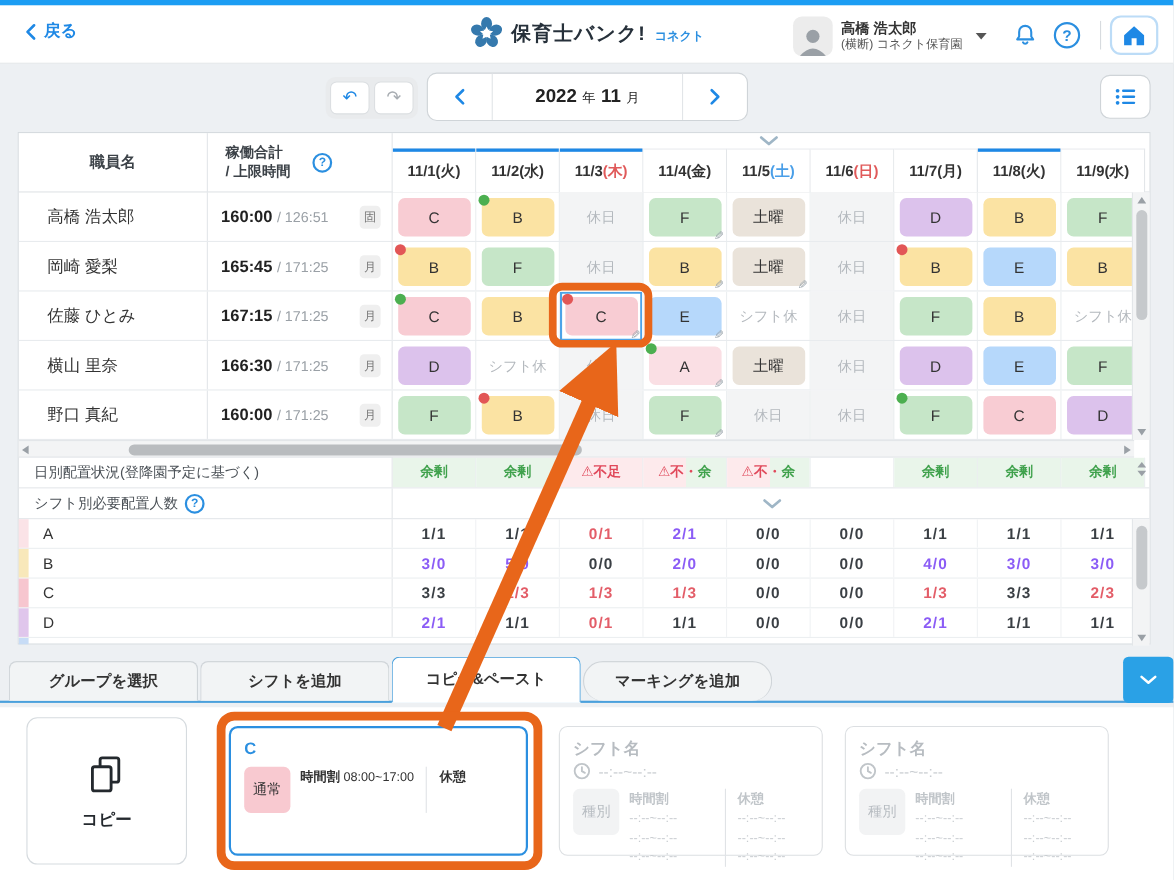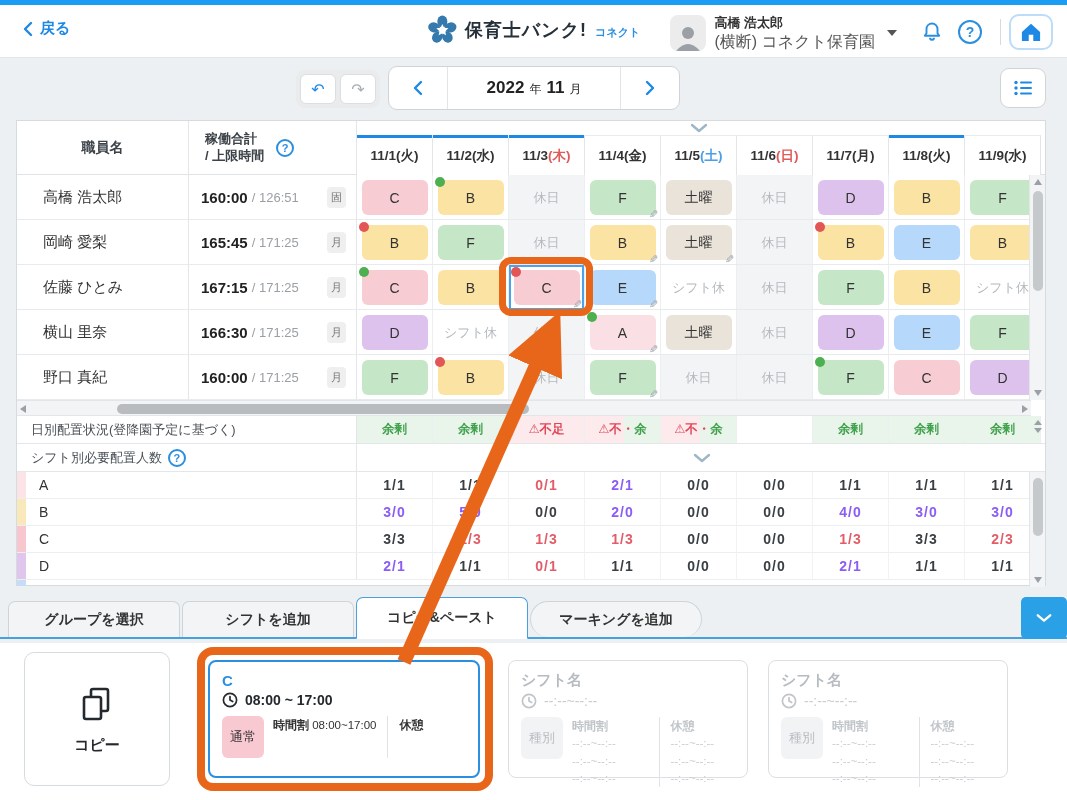--- a/index.html
+++ b/index.html
@@ -9,21 +9,21 @@
   
   .topstrip{position:absolute;top:0;left:0;width:1067px;height:5px;background:#1b9df3;}
   .appheader{position:absolute;top:5px;left:0;width:1067px;height:53px;background:#fff;border-bottom:1px solid #e3e6e9;}
   .back{position:absolute;left:22px;top:14px;display:flex;align-items:center;gap:6px;color:#1e88e5;font-size:15px;font-weight:bold;cursor:pointer;}
   .logo{position:absolute;left:50%;top:10px;transform:translateX(-50%);display:flex;align-items:center;gap:8px;}
   .logo .t1{font-size:18px;font-weight:bold;color:#26303a;letter-spacing:1px;}
   .logo .t2{font-size:11px;font-weight:bold;color:#2b8fe0;margin-top:4px;}
   .userblock{position:absolute;right:170px;top:10px;display:flex;align-items:center;gap:8px;}
   .avatar{width:36px;height:36px;border-radius:8px;background:#ececec;overflow:hidden;display:flex;align-items:flex-end;justify-content:center;}
   .uname{font-size:13px;font-weight:bold;color:#333;line-height:1.25;}
-  .uorg{font-size:16px;color:#555;line-height:1.2;}
+  .uorg{font-size:11px;color:#555;line-height:1.2;}
   .caret{width:0;height:0;border-left:5px solid transparent;border-right:5px solid transparent;border-top:6px solid #555;margin-left:4px;}
   .hicon{position:absolute;top:14px;width:26px;height:26px;display:flex;align-items:center;justify-content:center;cursor:pointer;}
   .qmark{border:2px solid #2b8fe0;border-radius:50%;color:#2b8fe0;font-weight:bold;font-size:14px;width:24px;height:24px;line-height:20px;text-align:center;}
   .hdivider{position:absolute;right:66px;top:14px;width:1px;height:26px;background:#d7dbdf;}
   .homebtn{position:absolute;right:14px;top:9px;width:44px;height:36px;background:#fff;border:2px solid #bcdcf7;border-radius:10px;display:flex;align-items:center;justify-content:center;cursor:pointer;}
 
   
   .toolbar{position:absolute;top:66px;left:0;width:1067px;height:46px;}
   .ptitle{position:absolute;left:20px;top:10px;display:flex;align-items:center;gap:10px;}
   .ptitle .bar{width:4px;height:22px;background:#1e88e5;border-radius:1px;}
@@ -38,21 +38,21 @@
   .rightgroup{position:absolute;left:788px;top:4px;background:#e9ebed;border-radius:9px;padding:4px;display:flex;align-items:center;}
   .rbtn{height:32px;background:#fff;border:1px solid #bddcf5;border-radius:6px;display:flex;align-items:center;justify-content:center;gap:6px;color:#1e88e5;font-size:14px;font-weight:bold;padding:0 10px;cursor:pointer;}
   .rgap{width:1px;height:24px;background:#d5d8db;margin:0 6px;}
   .listbtn{position:absolute;left:1000px;top:2px;width:46px;height:40px;background:#fff;border:1px solid #cfd4d8;border-radius:9px;display:flex;align-items:center;justify-content:center;cursor:pointer;}
 
   
   .sheet{position:absolute;top:120px;left:16px;width:1030px;height:466px;background:#fff;border:1px solid #d6dbdf;}
   .ghead{position:absolute;top:0;left:0;width:100%;height:54px;border-bottom:1px solid #dfe3e6;padding-left:8px;}
   .hcell{position:absolute;top:0;height:54px;border-right:1px solid #e3e6e9;display:flex;align-items:center;justify-content:center;font-size:14px;font-weight:bold;color:#3c4248;}
   .hname{left:0;width:172px;}
-  .hhours{left:172px;width:168px;justify-content:flex-start;padding-left:16px;gap:12px;}
+  .hhours{left:172px;width:168px;justify-content:flex-start;padding-left:16px;gap:20px;}
   .hhours .two{font-size:13px;line-height:1.3;}
   .qicon{width:18px;height:18px;border:2px solid #2b8fe0;border-radius:50%;color:#2b8fe0;font-size:11px;font-weight:bold;display:flex;align-items:center;justify-content:center;cursor:pointer;flex:none;}
   .datearea{position:absolute;left:340px;top:0;width:690px;height:54px;overflow:hidden;}
   .datechevron{position:absolute;top:0;left:0;width:684px;height:14px;display:flex;align-items:center;justify-content:center;}
   .dhead{position:absolute;top:14px;width:76px;height:40px;border-right:1px solid #e3e6e9;border-top:1px solid #e9ecef;display:flex;align-items:center;justify-content:center;font-size:13.5px;font-weight:bold;color:#333;background:#fff;}
   .dhead.marked::before{content:"";position:absolute;top:-1px;left:0;right:0;height:3px;background:#1e88e5;}
   .dw-dark{color:#333;} .dw-red{color:#e05a5a;} .dw-blue{color:#4a9fe8;}
 
   .grows{position:absolute;top:54px;left:0;width:100%;height:225px;}
   .srow{position:absolute;left:0;width:100%;height:45px;border-bottom:1px solid #e8ebee;}
@@ -614,27 +614,20 @@
     <div class="copycard">
       <svg width="42" height="42" viewBox="0 0 42 42">
         <rect x="15" y="5" width="17" height="22" rx="2" fill="none" stroke="#24292e" stroke-width="2.6"></rect>
         <rect x="8" y="13" width="17" height="22" rx="2" fill="#fff" stroke="#24292e" stroke-width="2.6"></rect>
       </svg>
       <div class="lbl">コピー</div>
     </div>
 
     <div class="shiftcard active">
       <div class="sc-title">C</div>
-      <div class="sc-time">
-        <svg width="16" height="16" viewBox="0 0 16 16">
-          <circle cx="8" cy="8" r="6.6" fill="none" stroke="#24292e" stroke-width="1.7"></circle>
-          <path d="M8 4.5 V8 L10.7 9.6" fill="none" stroke="#24292e" stroke-width="1.7" stroke-linecap="round"></path>
-        </svg>
-        <span>08:00 ~ 17:00</span>
-      </div>
       <div class="sc-bottom">
         <div class="sc-badge">通常</div>
         <div class="sc-col">
           <b>時間割</b>
           <span>08:00~17:00</span>
         </div>
         <div class="sc-div"></div>
         <div class="sc-col"><b>休憩</b></div>
       </div>
     </div>

